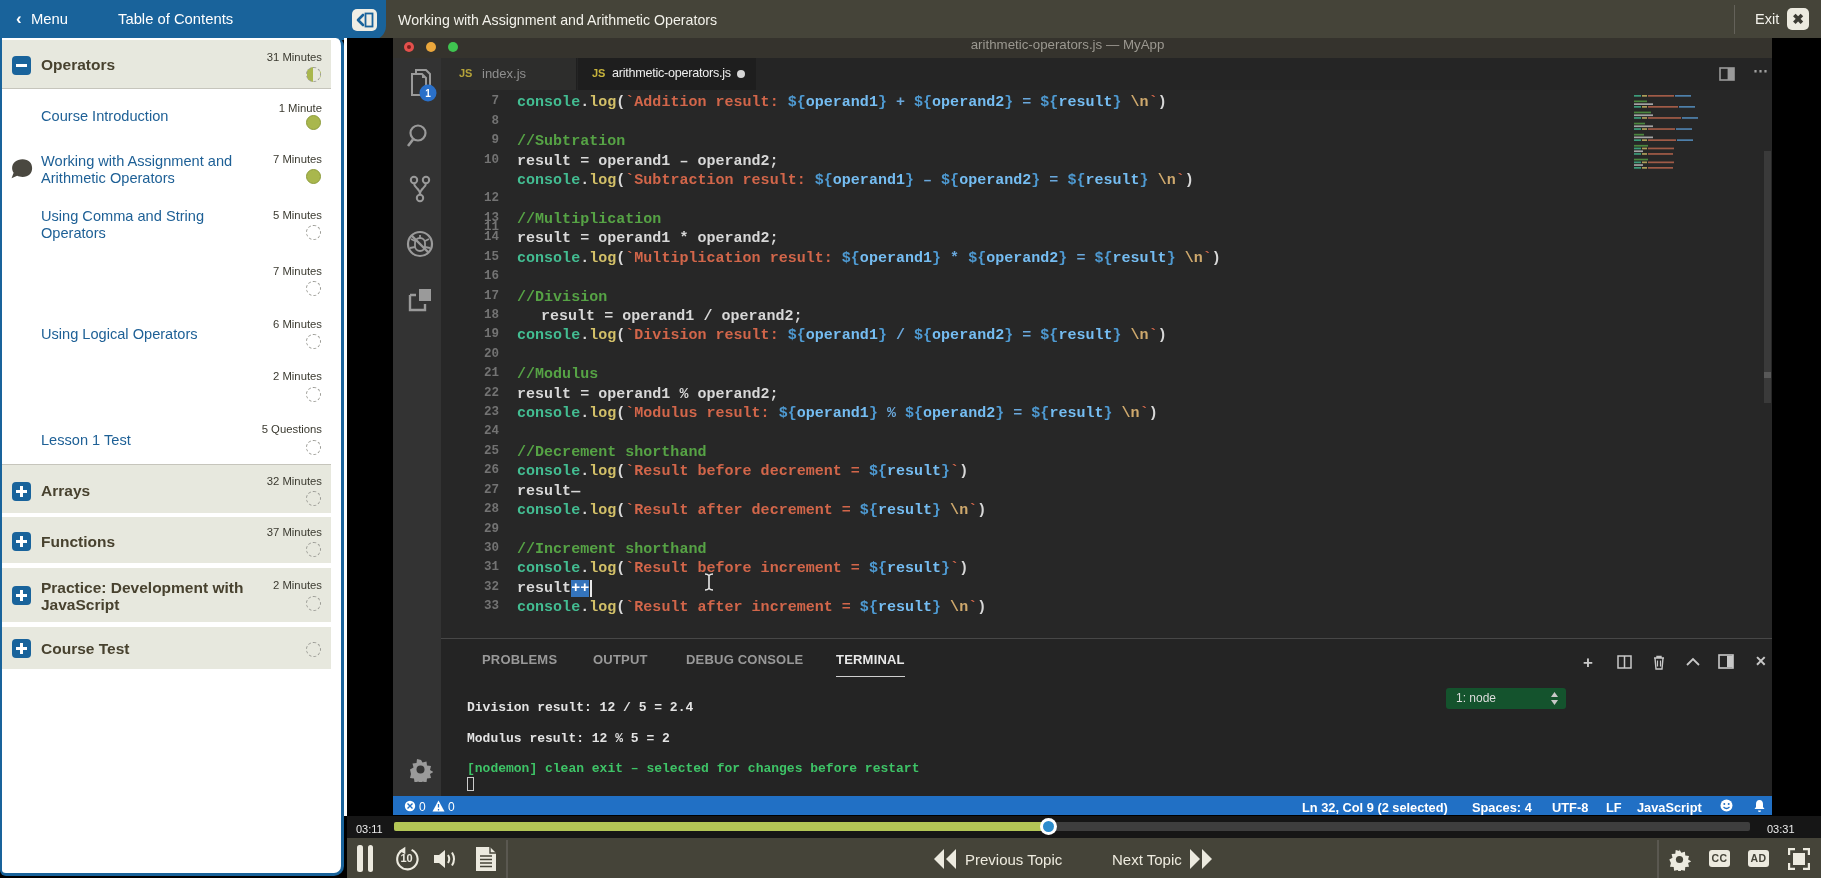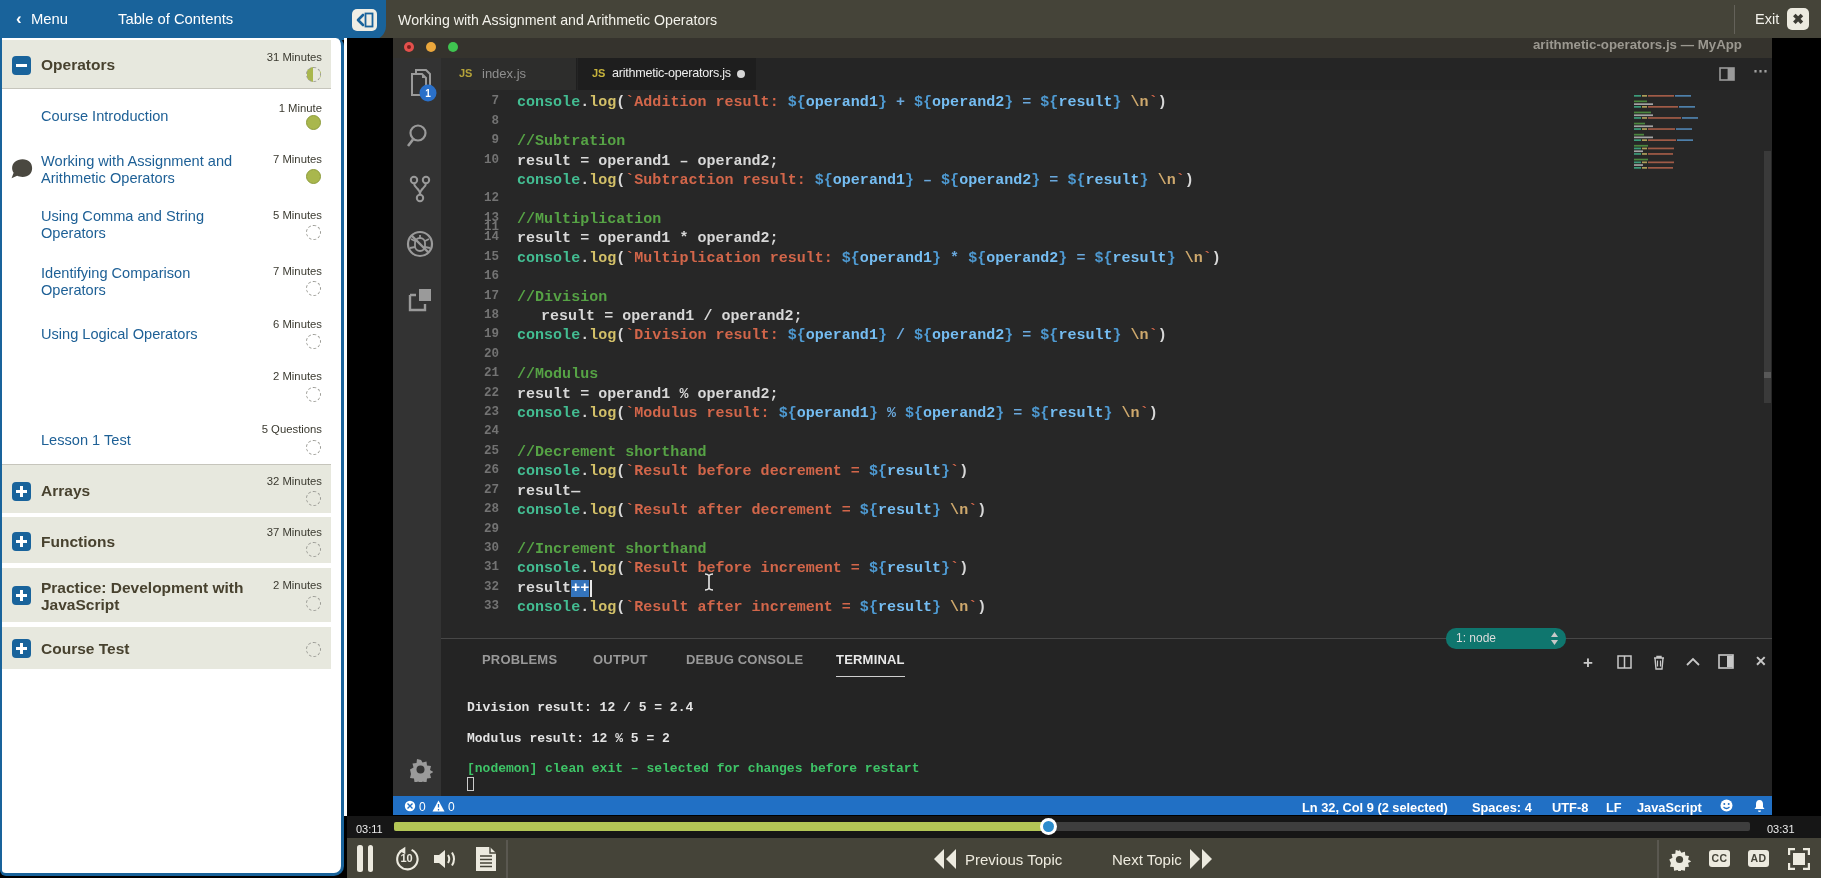--- a/index.html
+++ b/index.html
@@ -57,21 +57,20 @@
  <div class="circ done" style="right:20px;top:77px;"></div>
  <svg class="abs" style="left:9px;top:120px;" width="22" height="21" viewBox="0 0 20 19">
       <path d="M1 9 C1 4.4 5 1 10.5 1 C16 1 19.2 4.4 19.2 9 C19.2 13.8 16 17.2 10.5 17.2 C8.6 17.2 7 16.9 5.6 16.2 L0.5 18.3 L2.4 13.4 C1.5 12.1 1 10.6 1 9 Z" fill="#4a4840"></path>
     </svg>
  <div class="tt" style="top:115px;">Working with Assignment and Arithmetic Operators</div>
  <div class="tm" style="top:115px;">7 Minutes</div>
  <div class="circ done" style="right:20px;top:131px;"></div>
  <div class="tt" style="top:170px;">Using Comma and String Operators</div>
  <div class="tm" style="top:171px;">5 Minutes</div>
  <div class="circ todo" style="right:20px;top:187px;"></div>
- <div class="tt" style="top:227px;">Identifying Comparison Operators</div>
  <div class="tm" style="top:227px;">7 Minutes</div>
  <div class="circ todo" style="right:20px;top:243px;"></div>
  <div class="tt" style="top:288px;">Using Logical Operators</div>
  <div class="tm" style="top:280px;">6 Minutes</div>
  <div class="circ todo" style="right:20px;top:296px;"></div>
  <div class="tm" style="top:332px;">2 Minutes</div>
  <div class="circ todo" style="right:20px;top:349px;"></div>
  <div class="tt" style="top:394px;">Lesson 1 Test</div>
  <div class="tm" style="top:385px;">5 Questions</div>
  <div class="circ todo" style="right:20px;top:402px;"></div>
@@ -98,21 +97,21 @@
 </div>
 
 <div class="abs" style="left:347px;top:38px;width:1474px;height:800px;background:#000;"></div>
 <div class="abs" style="left:393px;top:38px;width:1379px;height:777px;background:#272727;"></div>
 
  <div class="abs" style="left:393px;top:38px;width:1379px;height:20px;background:#35332d;">
    <div style="position:absolute;left:11px;top:3.5px;width:10px;height:10px;border-radius:50%;background:#e4504c;"></div>
    <div style="position:absolute;left:14px;top:6.5px;width:4px;height:4px;border-radius:50%;background:#7c1f1c;"></div>
    <div style="position:absolute;left:33px;top:3.5px;width:10px;height:10px;border-radius:50%;background:#eba73c;"></div>
    <div style="position:absolute;left:55px;top:3.5px;width:10px;height:10px;border-radius:50%;background:#3fc450;"></div>
-   <div style="position:absolute;left:0;top:-1px;width:1349px;text-align:right;font-size:13.3px;font-weight:bold;color:#9b9890;">arithmetic-operators.js — MyApp</div>
+   <div style="position:absolute;left:0;top:-1px;width:1349px;text-align:center;font-size:13.3px;font-weight:normal;color:#9b9890;">arithmetic-operators.js — MyApp</div>
  </div>
 
  <div class="abs" style="left:441px;top:58px;width:1331px;height:32px;background:#252525;"></div>
  <div class="abs" style="left:441px;top:58px;width:136px;height:32px;background:#2d2d2c;border-right:1px solid #1f1f1f;"></div>
  <div class="abs" style="left:459px;top:67px;font-size:11px;font-weight:bold;color:#b5a33a;">JS</div>
  <div class="abs" style="left:482px;top:66px;font-size:13px;color:#8f8f8f;">index.js</div>
  <div class="abs" style="left:578px;top:58px;width:178px;height:32px;background:#1e1e1e;"></div>
  <div class="abs" style="left:592px;top:67px;font-size:11px;font-weight:bold;color:#c8b43c;">JS</div>
  <div class="abs" style="left:612px;top:66px;font-size:12.6px;letter-spacing:-0.25px;color:#eeeeee;">arithmetic-operators.js</div>
  <div class="abs" style="left:737px;top:70px;width:8px;height:8px;border-radius:50%;background:#d6d6d6;"></div>
@@ -256,21 +255,21 @@
 </g>
   </svg>
 <div class="abs" style="left:1764px;top:151px;width:7px;height:252px;background:#3a3a3a;"></div>
 <div class="abs" style="left:1764px;top:372px;width:7px;height:6px;background:#585858;"></div>
 
 <div class="abs" style="left:441px;top:638px;width:1331px;height:159px;background:#242424;border-top:1px solid #474747;"></div>
 <div class="ttab" style="left:482px;">PROBLEMS</div>
 <div class="ttab" style="left:593px;">OUTPUT</div>
 <div class="ttab" style="left:686px;">DEBUG CONSOLE</div>
 <div class="ttab" style="left:836px;color:#e8e8e8;border-bottom:1.5px solid #cfcfcf;padding-bottom:9px;">TERMINAL</div>
-<div class="abs" style="left:1446px;top:628px;width:120px;height:21px;background:#0f766e;border-radius:10px;color:#dcdcdc;font-size:12px;line-height:21px;padding-left:10px;">1: node<svg style="position:absolute;right:7px;top:4px;" width="9" height="13" viewBox="0 0 9 13">
+<div class="abs" style="left:1446px;top:688px;width:120px;height:21px;background:#14532d;border-radius:3px;color:#dcdcdc;font-size:12px;line-height:21px;padding-left:10px;">1: node<svg style="position:absolute;right:7px;top:4px;" width="9" height="13" viewBox="0 0 9 13">
       <path d="M4.5 0 L8 5 H1 Z" fill="#c8c8c8"></path>
       <path d="M4.5 13 L8 8 H1 Z" fill="#c8c8c8"></path>
     </svg></div>
 <div class="abs" style="left:1583px;top:653px;color:#c8c8c8;font-size:17px;font-weight:bold;">+</div>
 <svg class="abs" style="left:1617px;top:655px;" width="15" height="14" viewBox="0 0 15 14">
     <rect x="1" y="1" width="13" height="12" fill="none" stroke="#c8c8c8" stroke-width="1.5"></rect>
     <line x1="7.5" y1="1" x2="7.5" y2="13" stroke="#c8c8c8" stroke-width="1.5"></line>
   </svg>
 <svg class="abs" style="left:1652px;top:654px;" width="14" height="16" viewBox="0 0 14 16">
     <path d="M2 4 h10 M5 4 V2.5 h4 V4 M3 4 l1 11 h6 l1-11" fill="none" stroke="#c8c8c8" stroke-width="1.4"></path>

